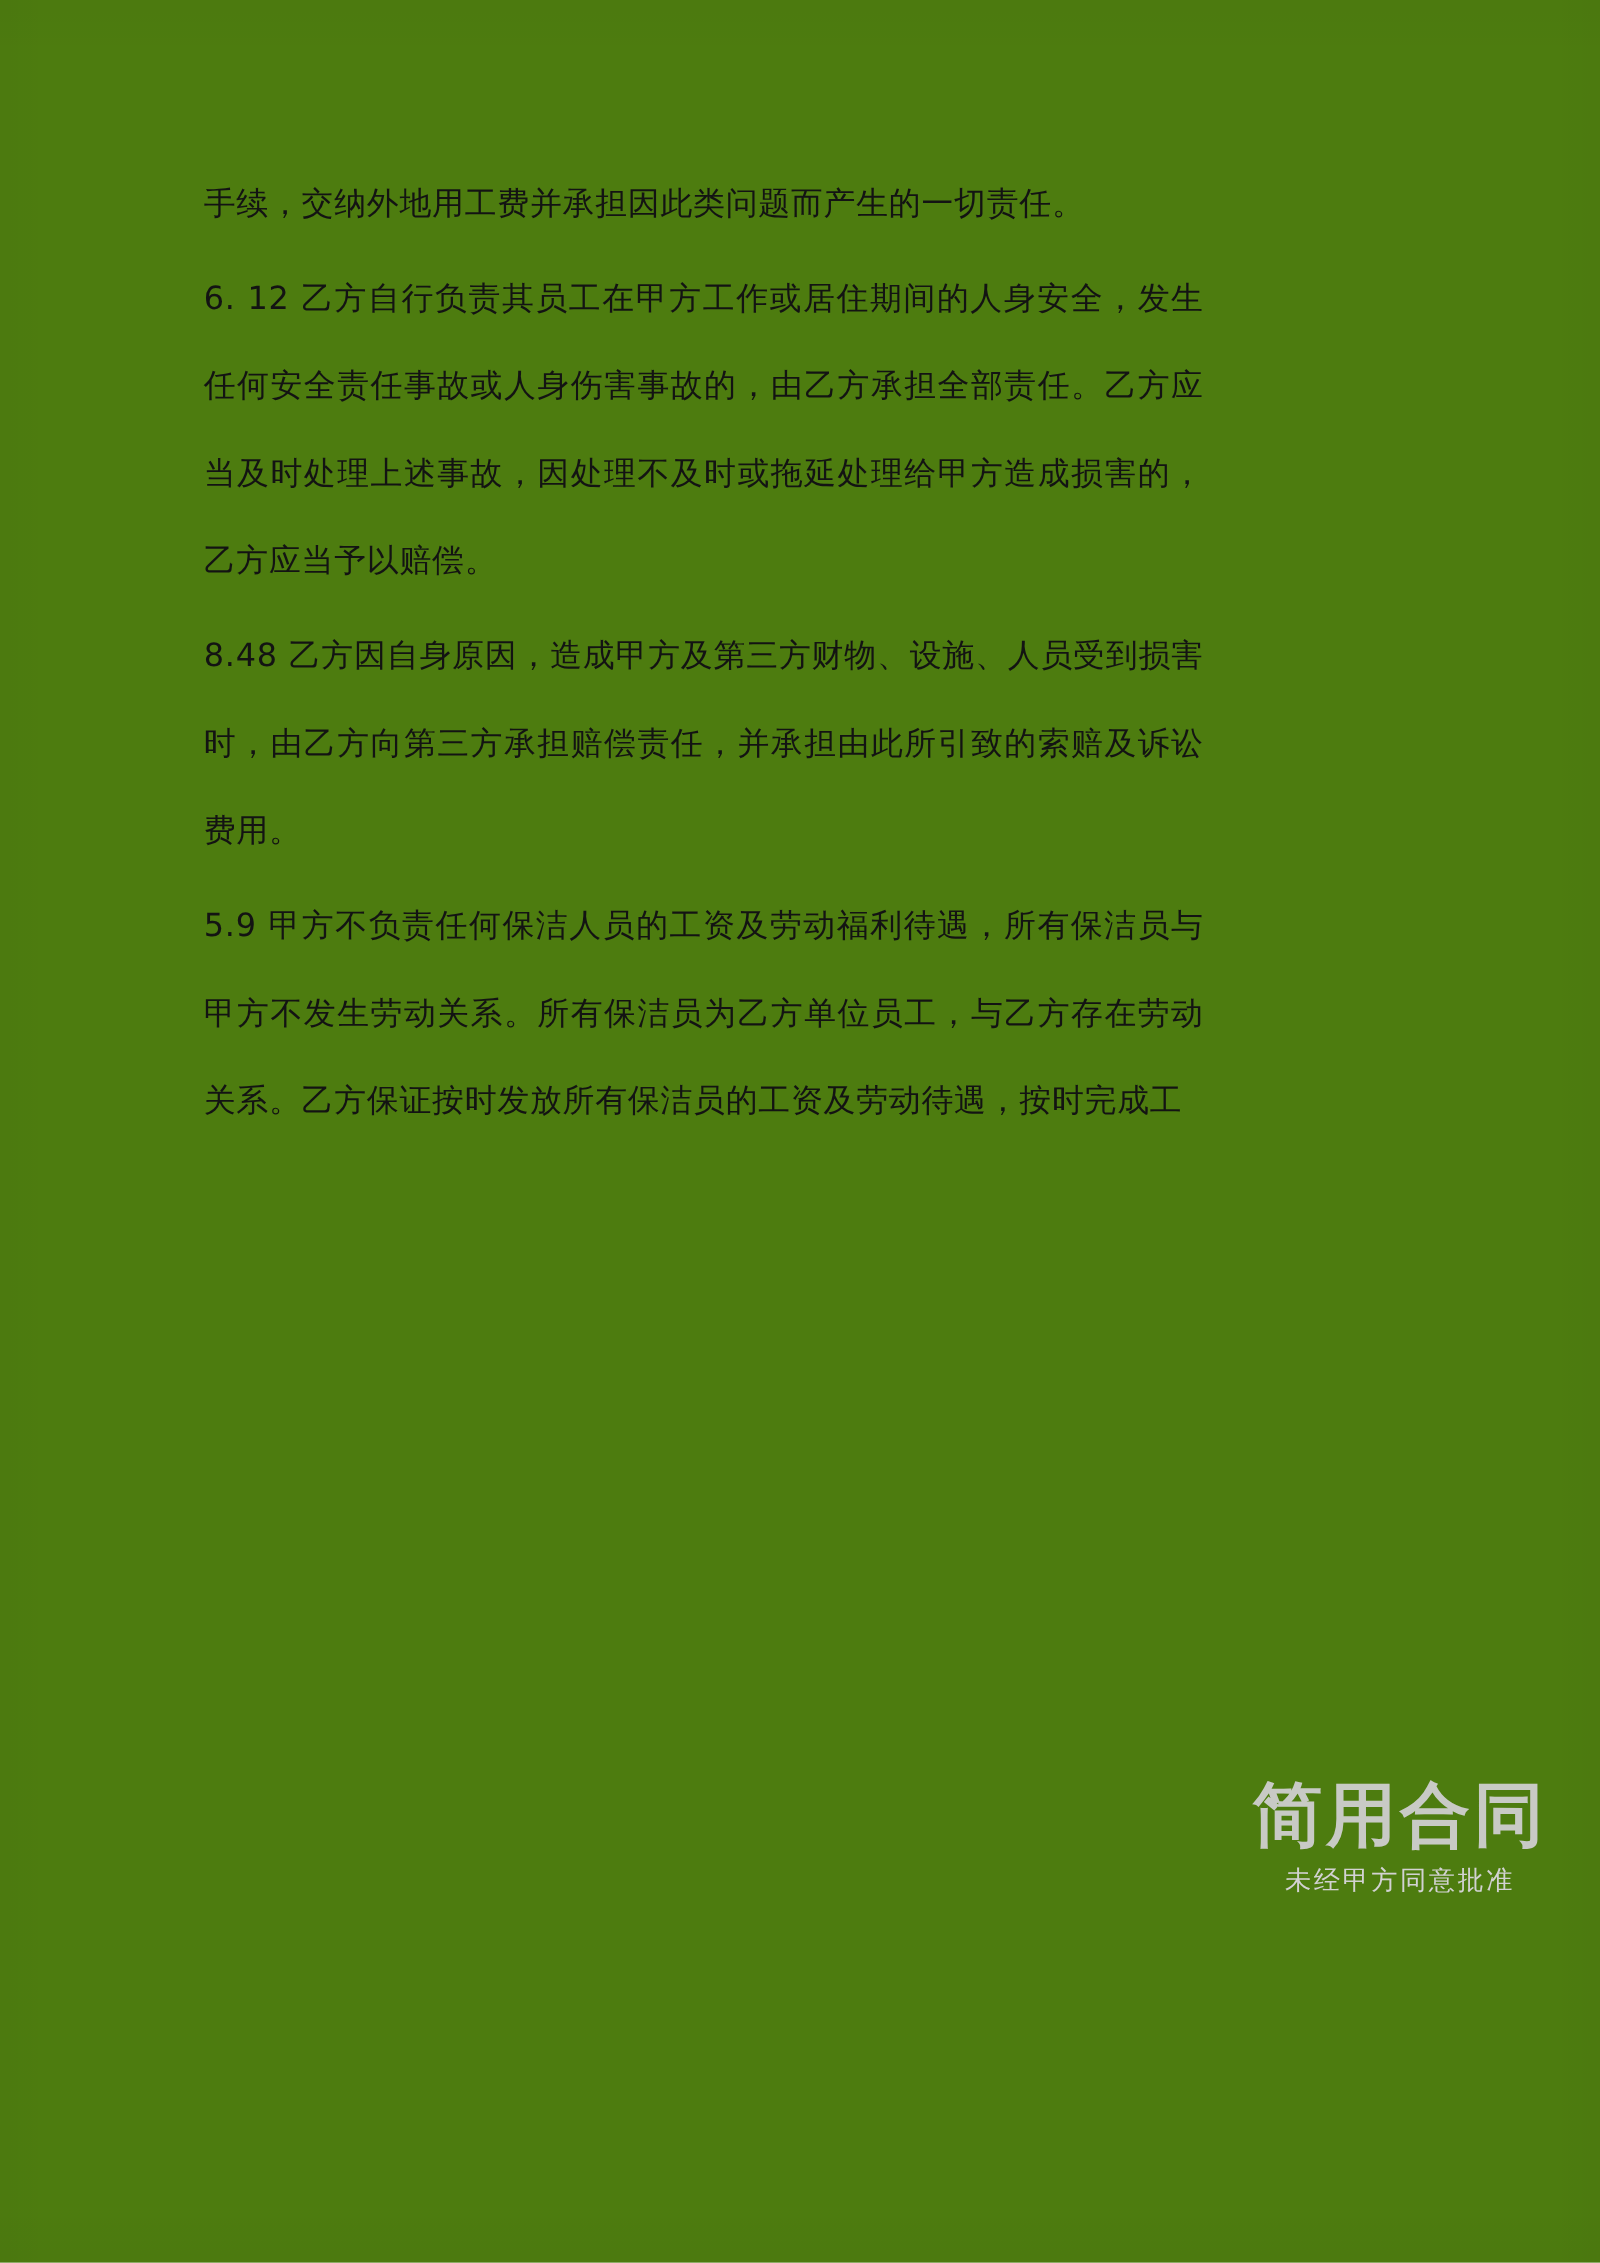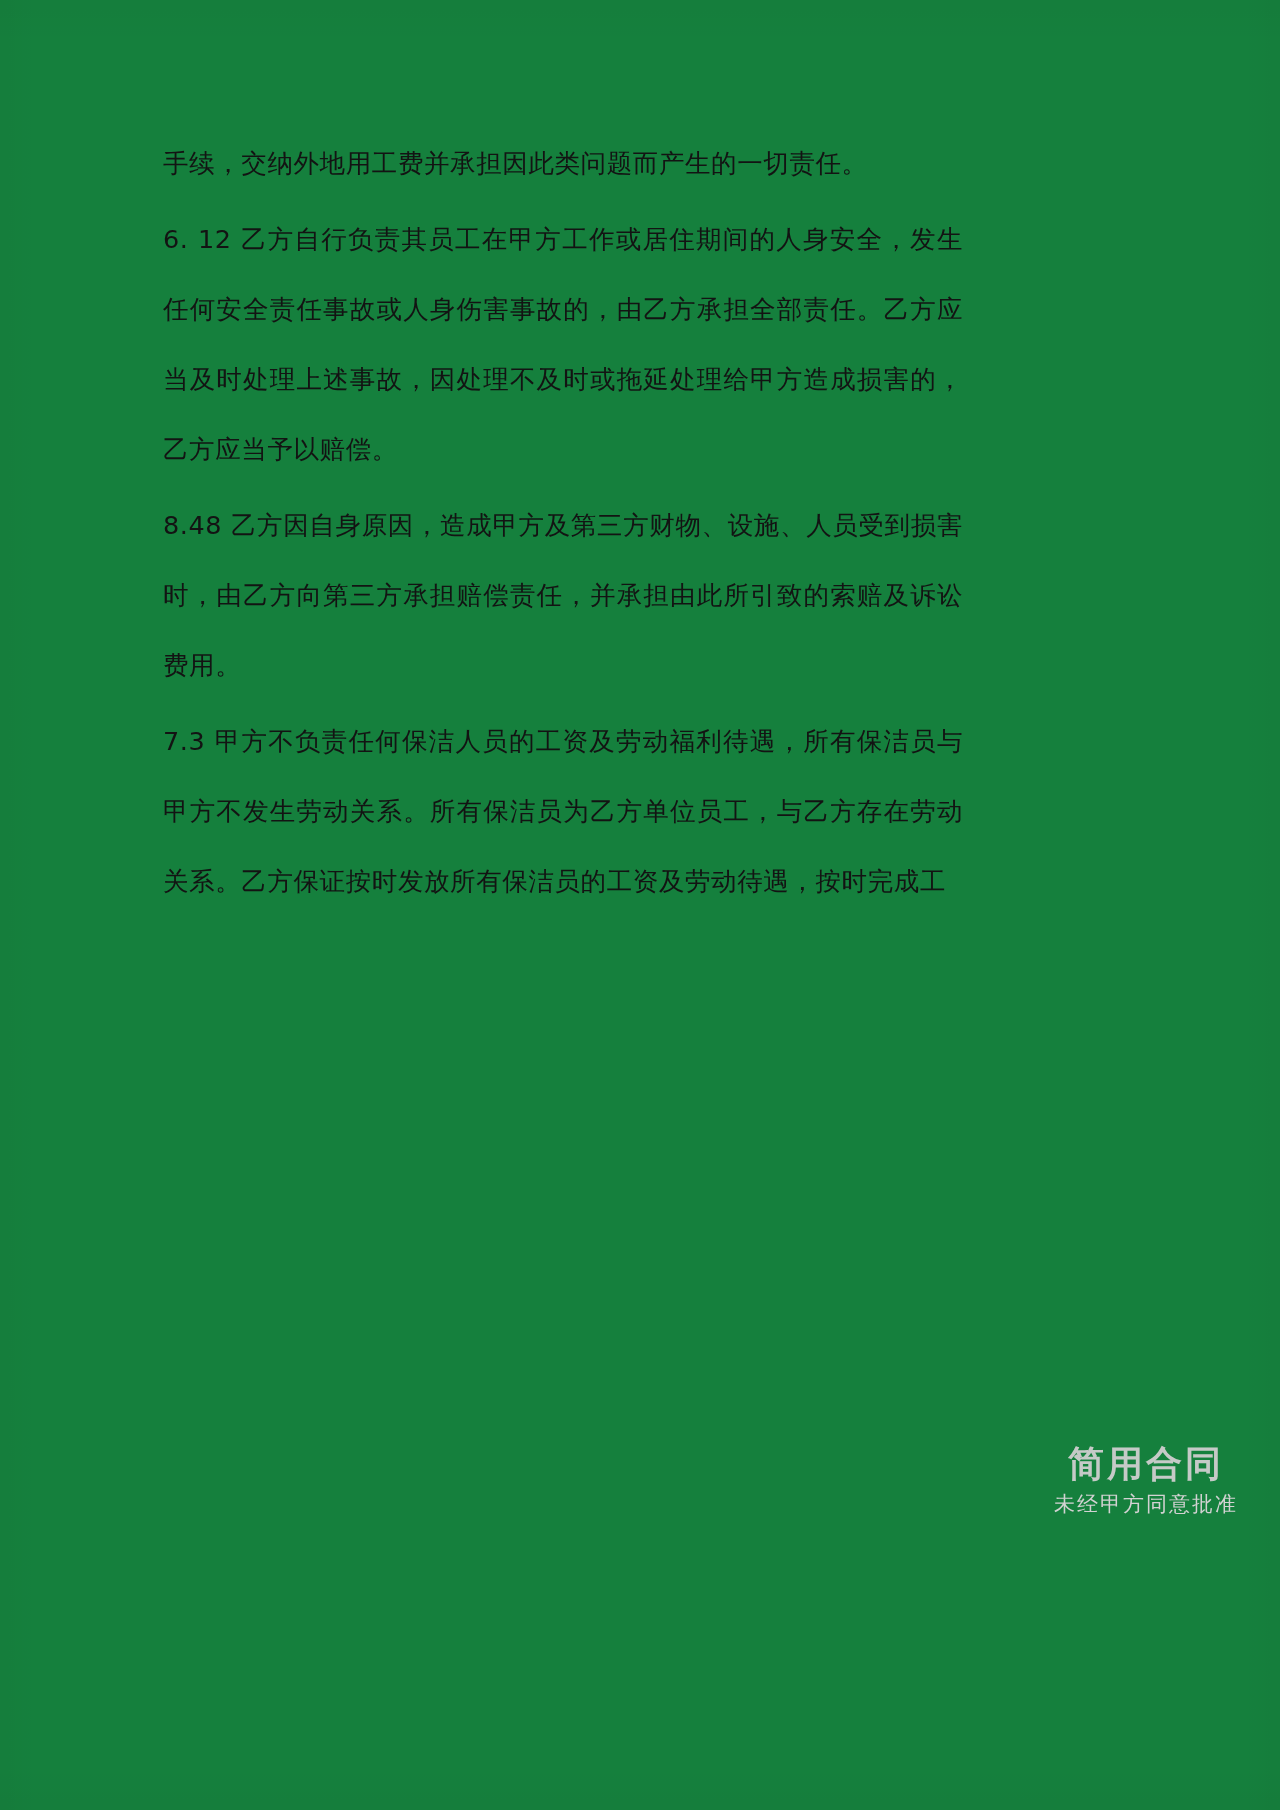--- a/index.html
+++ b/index.html
@@ -11,21 +11,21 @@
     height: 1810px;
     background: #ffffff;
     font-family: "DejaVu Sans", sans-serif;
     overflow: hidden;
   }
 
   #page {
     position: relative;
     width: 1280px;
     height: 1810px;
-    background: #15803d;
+    background: #4d7c0f;
     box-sizing: border-box;
   }
 
   
   #page::before {
     content: "";
     position: absolute;
     inset: 0;
     pointer-events: none;
     background:
@@ -90,21 +90,21 @@
   #watermark {
     position: absolute;
     right: 42px;
     bottom: 292px;
     text-align: center;
     pointer-events: none;
     user-select: none;
   }
   #watermark .wm-main {
     font-family: "DejaVu Sans", sans-serif;
-    font-size: 36px;
+    font-size: 56px;
     font-weight: bold;
     color: #cfcfcf;
     letter-spacing: 3px;
     line-height: 1.1;
     opacity: 0.95;
   }
   #watermark .wm-sub {
     font-family: "DejaVu Sans", sans-serif;
     font-size: 21px;
     color: #d2d2d2;
@@ -123,21 +123,21 @@
 
 
     <p class="para">6. 12 乙方自行负责其员工在甲方工作或居住期间的人身安全，发生任何安全责任事故或人身伤害事故的，由乙方承担全部责任。乙方应当及时处理上述事故，因处理不及时或拖延处理给甲方造成损害的，乙方应当予以赔偿。</p>
 
 
     <p class="para">8.48 乙方因自身原因，造成甲方及第三方财物、设施、人员受到损害时，由乙方向第三方承担赔偿责任，并承担由此所引致的索赔及诉讼费用。</p>
 
 
 
 
-    <p class="para">7.3 甲方不负责任何保洁人员的工资及劳动福利待遇，所有保洁员与甲方不发生劳动关系。所有保洁员为乙方单位员工，与乙方存在劳动关系。乙方保证按时发放所有保洁员的工资及劳动待遇，按时完成工</p>
+    <p class="para">5.9 甲方不负责任何保洁人员的工资及劳动福利待遇，所有保洁员与甲方不发生劳动关系。所有保洁员为乙方单位员工，与乙方存在劳动关系。乙方保证按时发放所有保洁员的工资及劳动待遇，按时完成工</p>
 
   </div>
 
   <div id="watermark">
     <div class="wm-main">简用合同</div>
     <div class="wm-sub">未经甲方同意批准</div>
   </div>
 
 </div>
 

